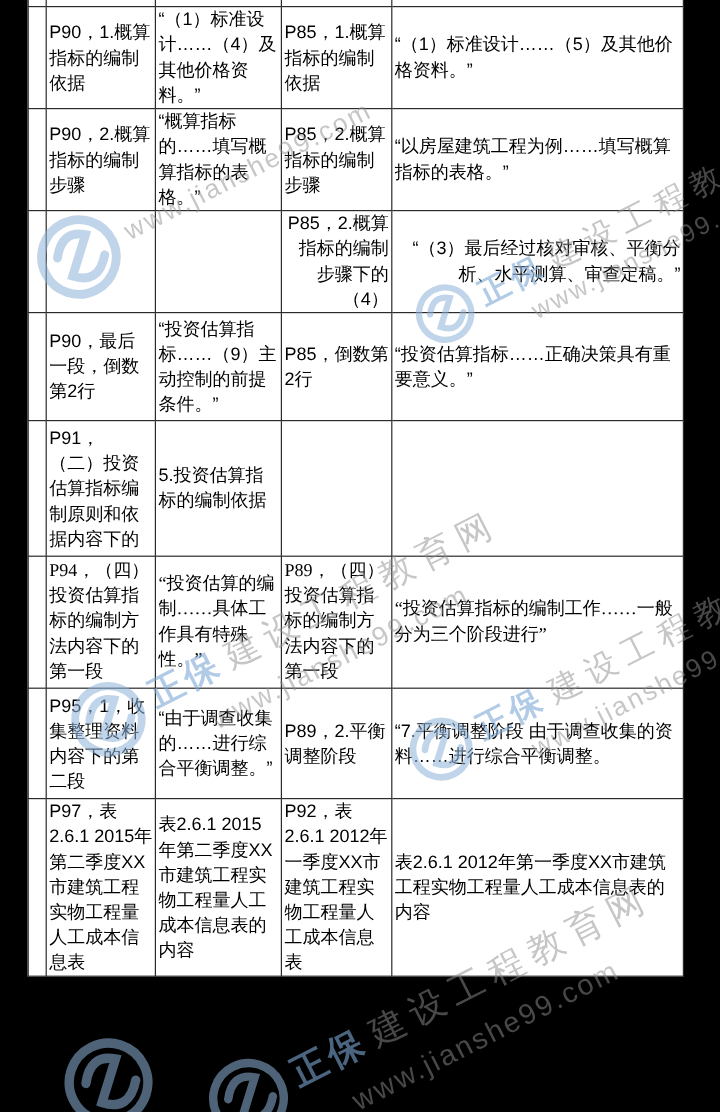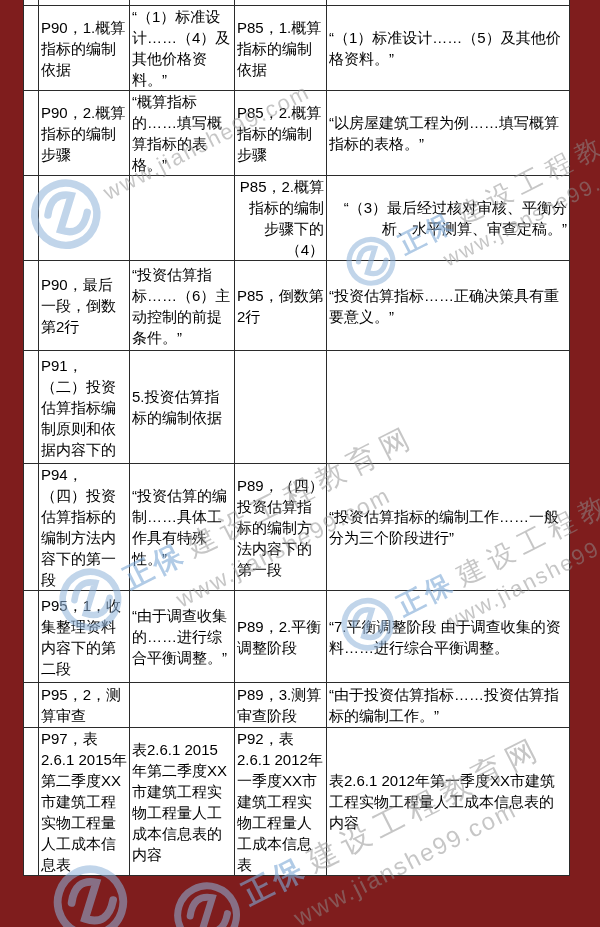--- a/index.html
+++ b/index.html
@@ -1,30 +1,30 @@
 <!DOCTYPE html>
 <html><head>
 <meta charset="utf-8">
 <style>
   html,body{margin:0;padding:0;background:#ffffff;}
   body{width:600px;height:927px;position:relative;overflow:hidden;
        font-family:"Liberation Sans","DejaVu Sans",sans-serif;}
-  .stage{position:absolute;inset:0;overflow:hidden;background:#7f1d1d;}
+  .stage{position:absolute;inset:0;overflow:hidden;background:#000000;}
 
   
   table.cmp{border-collapse:collapse;position:absolute;left:23px;top:-2px;
             table-layout:fixed;background:#fff;}
   table.cmp td{border:1px solid #2b2b2b;padding:0 2px;font-size:15px;
                line-height:21px;color:#000;vertical-align:middle;
                overflow-wrap:break-word;background:transparent;}
   col.c0{width:15px;} col.c1{width:91px;} col.c2{width:105px;}
   col.c3{width:92px;} col.c4{width:243px;}
   tr.r0{height:7px;}  tr.r1{height:63px;} tr.r2{height:70px;}
   tr.r3{height:67px;text-align:right;} tr.r4{height:90px;} tr.r5{height:113px;}
-  tr.r6{height:110px;} tr.r7{height:92px;margin-top:32px;} tr.r8{height:45px;}
+  tr.r6{height:110px;font-family:Liberation Serif, serif;} tr.r7{height:92px;margin-top:32px;} tr.r8{height:45px;}
   tr.r9{height:118px;} tr.r10{height:145px;}
 
   
   .wm{position:absolute;transform:rotate(-27deg);transform-origin:0 0;
       pointer-events:none;z-index:5;white-space:nowrap;}
   .wm-line1{display:flex;align-items:center;gap:7px;}
   .wm-logo{flex:0 0 auto;opacity:.55;line-height:0;}
   .wm-brand{font-weight:bold;color:#7ea9d6;opacity:.6;letter-spacing:3px;}
   .wm-site{color:#8f8f8f;opacity:.5;letter-spacing:7px;}
   .wm-url{color:#8f8f8f;opacity:.5;letter-spacing:2px;margin-top:-5px;}
@@ -67,21 +67,21 @@
         <tr class="r3">
           <td class="c0"></td>
           <td class="c1"></td>
           <td class="c2"></td>
           <td class="c3">P85，2.概算指标的编制步骤下的（4）</td>
           <td class="c4">“（3）最后经过核对审核、平衡分析、水平测算、审查定稿。”</td>
         </tr>
         <tr class="r4">
           <td class="c0"></td>
           <td class="c1">P90，最后一段，倒数第2行</td>
-          <td class="c2">“投资估算指标……（6）主动控制的前提条件。”</td>
+          <td class="c2">“投资估算指标……（9）主动控制的前提条件。”</td>
           <td class="c3">P85，倒数第2行</td>
           <td class="c4">“投资估算指标……正确决策具有重要意义。”</td>
         </tr>
         <tr class="r5">
           <td class="c0"></td>
           <td class="c1">P91，（二）投资估算指标编制原则和依据内容下的</td>
           <td class="c2">5.投资估算指标的编制依据</td>
           <td class="c3"></td>
           <td class="c4"></td>
         </tr>
@@ -91,27 +91,20 @@
           <td class="c2">“投资估算的编制……具体工作具有特殊性。”</td>
           <td class="c3">P89，（四）投资估算指标的编制方法内容下的第一段</td>
           <td class="c4">“投资估算指标的编制工作……一般分为三个阶段进行”</td>
         </tr>
         <tr class="r7">
           <td class="c0"></td>
           <td class="c1">P95，1，收集整理资料内容下的第二段</td>
           <td class="c2">“由于调查收集的……进行综合平衡调整。”</td>
           <td class="c3">P89，2.平衡调整阶段</td>
           <td class="c4">“7.平衡调整阶段 由于调查收集的资料……进行综合平衡调整。</td>
-        </tr>
-        <tr class="r8">
-          <td class="c0"></td>
-          <td class="c1">P95，2，测算审查</td>
-          <td class="c2"></td>
-          <td class="c3">P89，3.测算审查阶段</td>
-          <td class="c4">“由于投资估算指标……投资估算指标的编制工作。”</td>
         </tr>
         <tr class="r10">
           <td class="c0"></td>
           <td class="c1">P97，表 2.6.1 2015年第二季度XX市建筑工程实物工程量人工成本信息表</td>
           <td class="c2">表2.6.1 2015年第二季度XX市建筑工程实物工程量人工成本信息表的内容</td>
           <td class="c3">P92，表 2.6.1 2012年一季度XX市建筑工程实物工程量人工成本信息表</td>
           <td class="c4">表2.6.1 2012年第一季度XX市建筑工程实物工程量人工成本信息表的内容</td>
         </tr>
       </tbody>
   </table>

